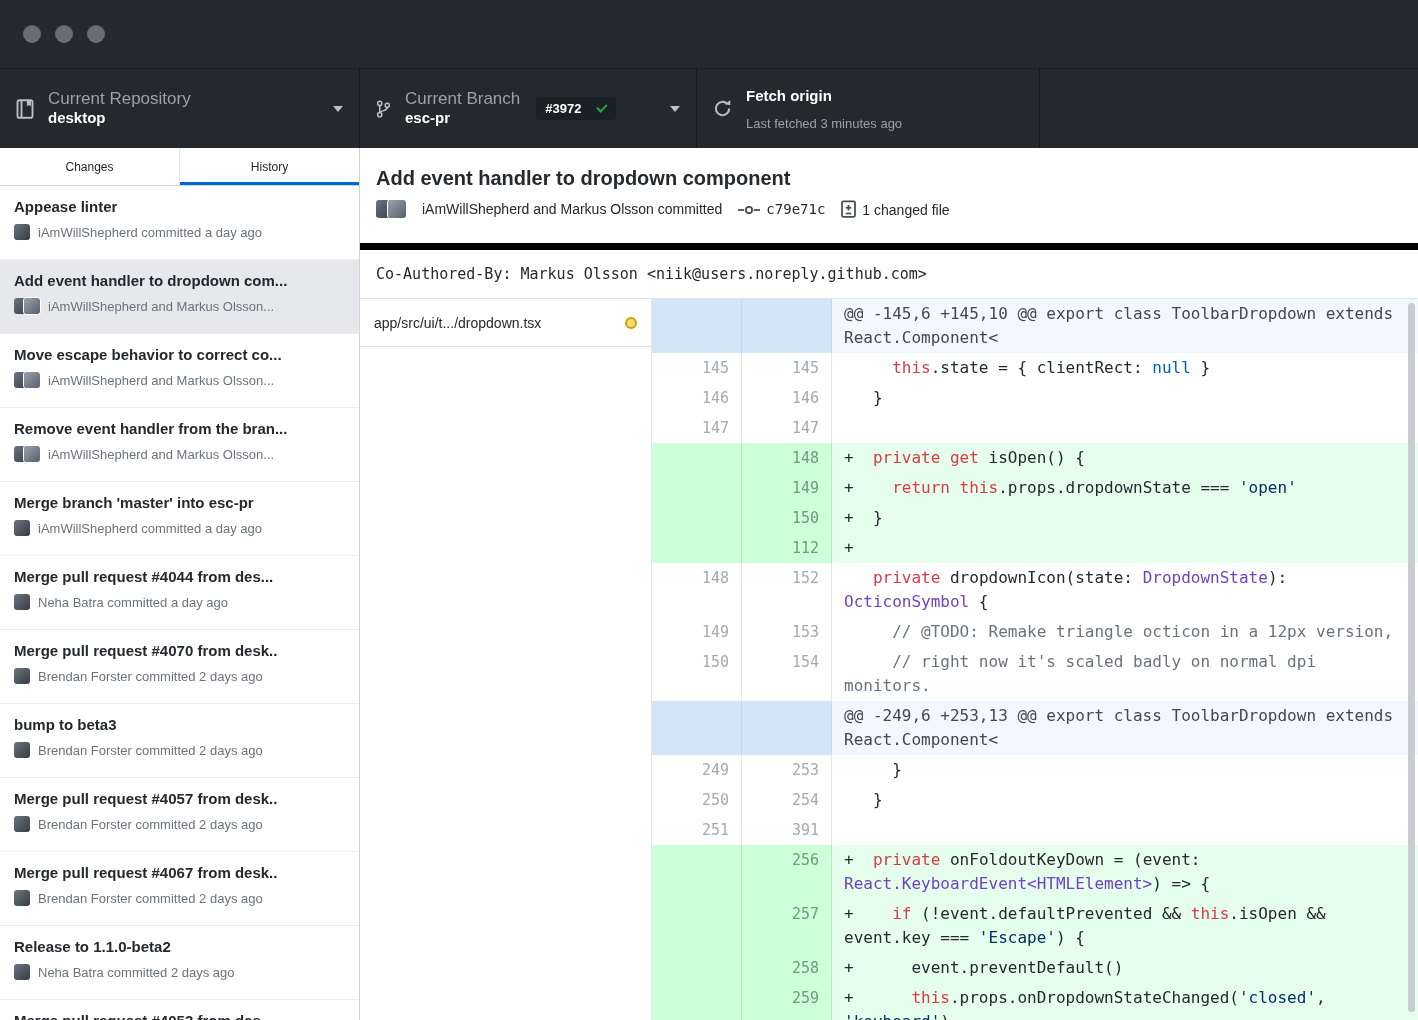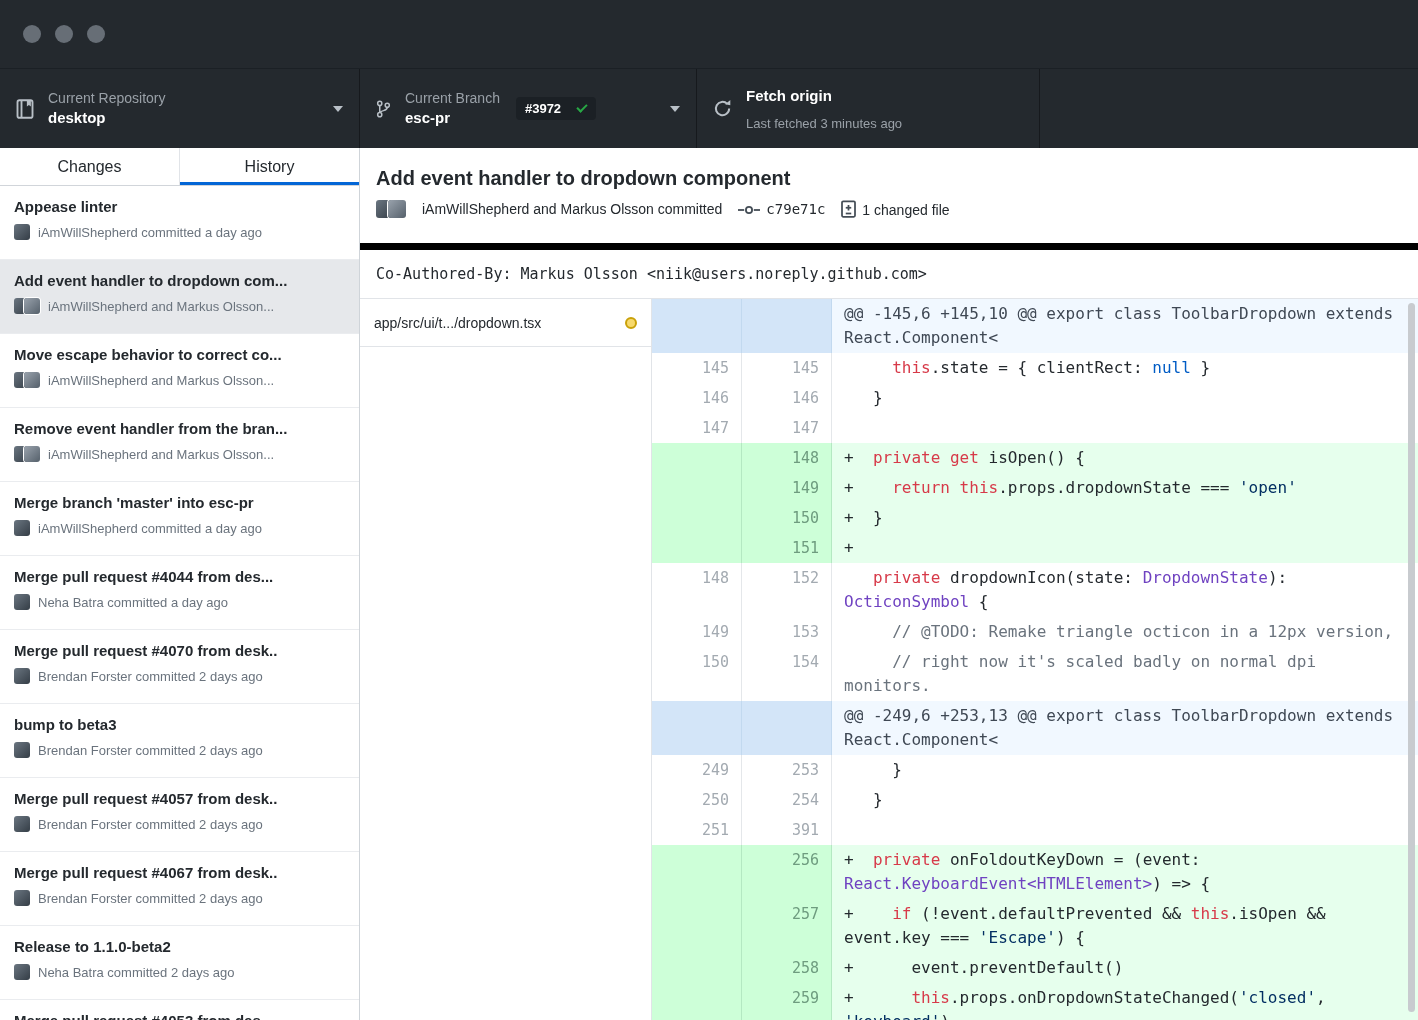--- a/index.html
+++ b/index.html
@@ -12,35 +12,35 @@
   .light{width:18px;height:18px;border-radius:50%;background:#676e76;display:inline-block}
 
   
   .toolbar{height:80px;background:#24292e;border-top:1px solid #1b2025;display:flex;flex:none;color:#fff}
   .tb-section{display:flex;align-items:center;padding:0 16px;border-right:1px solid #16191d;cursor:pointer}
   .tb-section.repo{width:360px}
   .tb-section.branch{width:337px}
   .tb-section.fetch{width:343px}
   .tb-icon{color:#b9c0c7;margin-right:14px;flex:none;display:flex}
   .tb-text{display:flex;flex-direction:column;min-width:0}
-  .tb-label{font-size:14px;color:#9aa1a8;line-height:17px}
+  .tb-label{font-size:17px;color:#9aa1a8;line-height:17px}
   .tb-value{font-size:15px;font-weight:700;color:#fff;line-height:20px;margin-top:1px}
   .tb-sub{font-size:13px;color:#9aa1a8;line-height:17px;margin-top:9px}
   .chevron{margin-left:auto;width:0;height:0;border-left:5px solid transparent;border-right:5px solid transparent;border-top:6px solid #b9c0c7;flex:none}
   .pr-badge{background:#1b2025;border-radius:4px;padding:4px 9px;display:flex;align-items:center;gap:16px;margin-left:16px;flex:none}
   .pr-badge .num{font-size:13px;font-weight:700;color:#fff}
   .check-icon{width:10px;height:6px;border-left:2px solid #28a745;border-bottom:2px solid #28a745;transform:rotate(-45deg);margin-top:-3px}
 
   
   .content{flex:1;display:flex;min-height:0}
 
   
   .sidebar{width:360px;flex:none;border-right:1px solid #cfd4d9;display:flex;flex-direction:column;min-height:0;background:#fff}
   .tabs{height:38px;display:flex;border-bottom:1px solid #d1d5da;flex:none}
-  .tab{flex:1;display:flex;align-items:center;justify-content:center;font-size:16px;color:#24292e;cursor:pointer}
+  .tab{flex:1;display:flex;align-items:center;justify-content:center;font-size:12px;color:#24292e;cursor:pointer}
   .tab+.tab{border-left:1px solid #e1e4e8}
   .tab.active{box-shadow:inset 0 -3px 0 #0366d6;font-weight:400}
   .commit-list{flex:1;overflow:hidden}
   .commit-item{height:74px;padding:11px 14px 0;border-bottom:1px solid #eaecef;cursor:pointer}
   .commit-item.selected{background:#e6e8eb}
   .ci-title{font-size:15px;font-weight:700;white-space:nowrap;overflow:hidden;line-height:20px}
   .ci-meta{display:flex;align-items:flex-end;margin-top:7px;color:#6a737d;font-size:13px}
   .avatar-stack{display:flex;align-items:center;margin-right:8px}
   .avatar{width:16px;height:16px;border-radius:3px;background:linear-gradient(135deg,#6b7681,#343d46);display:inline-block;flex:none}
   .avatar+.avatar{margin-left:-6px;box-shadow:0 0 0 1px #fff;background:linear-gradient(135deg,#9aa3ad,#55606b)}
@@ -330,21 +330,21 @@
               <div class="cell-num">149</div>
               <div class="cell-code"><span>+    </span><span class="sy-k">return</span><span> </span><span class="sy-k">this</span><span>.props.dropdownState === </span><span class="sy-s">'open'</span></div>
             </div>
             <div class="diff-row add">
               <div class="cell-num"></div>
               <div class="cell-num">150</div>
               <div class="cell-code"><span>+  }</span></div>
             </div>
             <div class="diff-row add">
               <div class="cell-num"></div>
-              <div class="cell-num">151</div>
+              <div class="cell-num">112</div>
               <div class="cell-code"><span>+</span></div>
             </div>
             <div class="diff-row ctx">
               <div class="cell-num">148</div>
               <div class="cell-num">152</div>
               <div class="cell-code"><span>   </span><span class="sy-k">private</span><span> dropdownIcon(state: </span><span class="sy-t">DropdownState</span><span>): </span><span class="sy-t">OcticonSymbol</span><span> {</span></div>
             </div>
             <div class="diff-row ctx">
               <div class="cell-num">149</div>
               <div class="cell-num">153</div>

